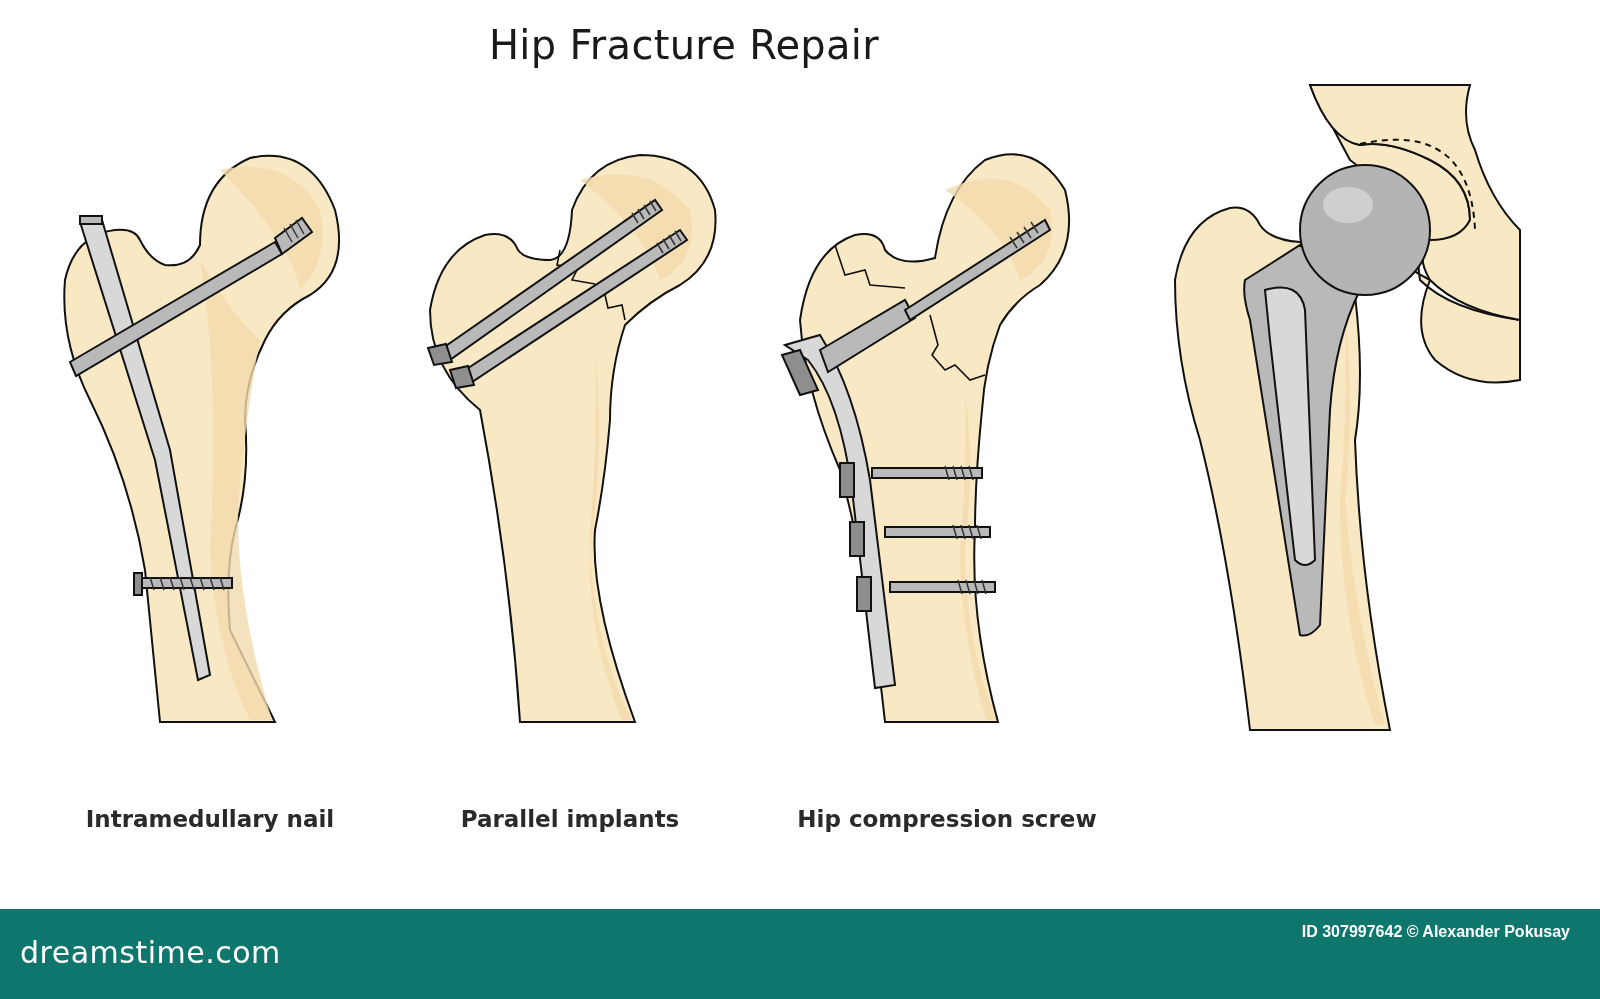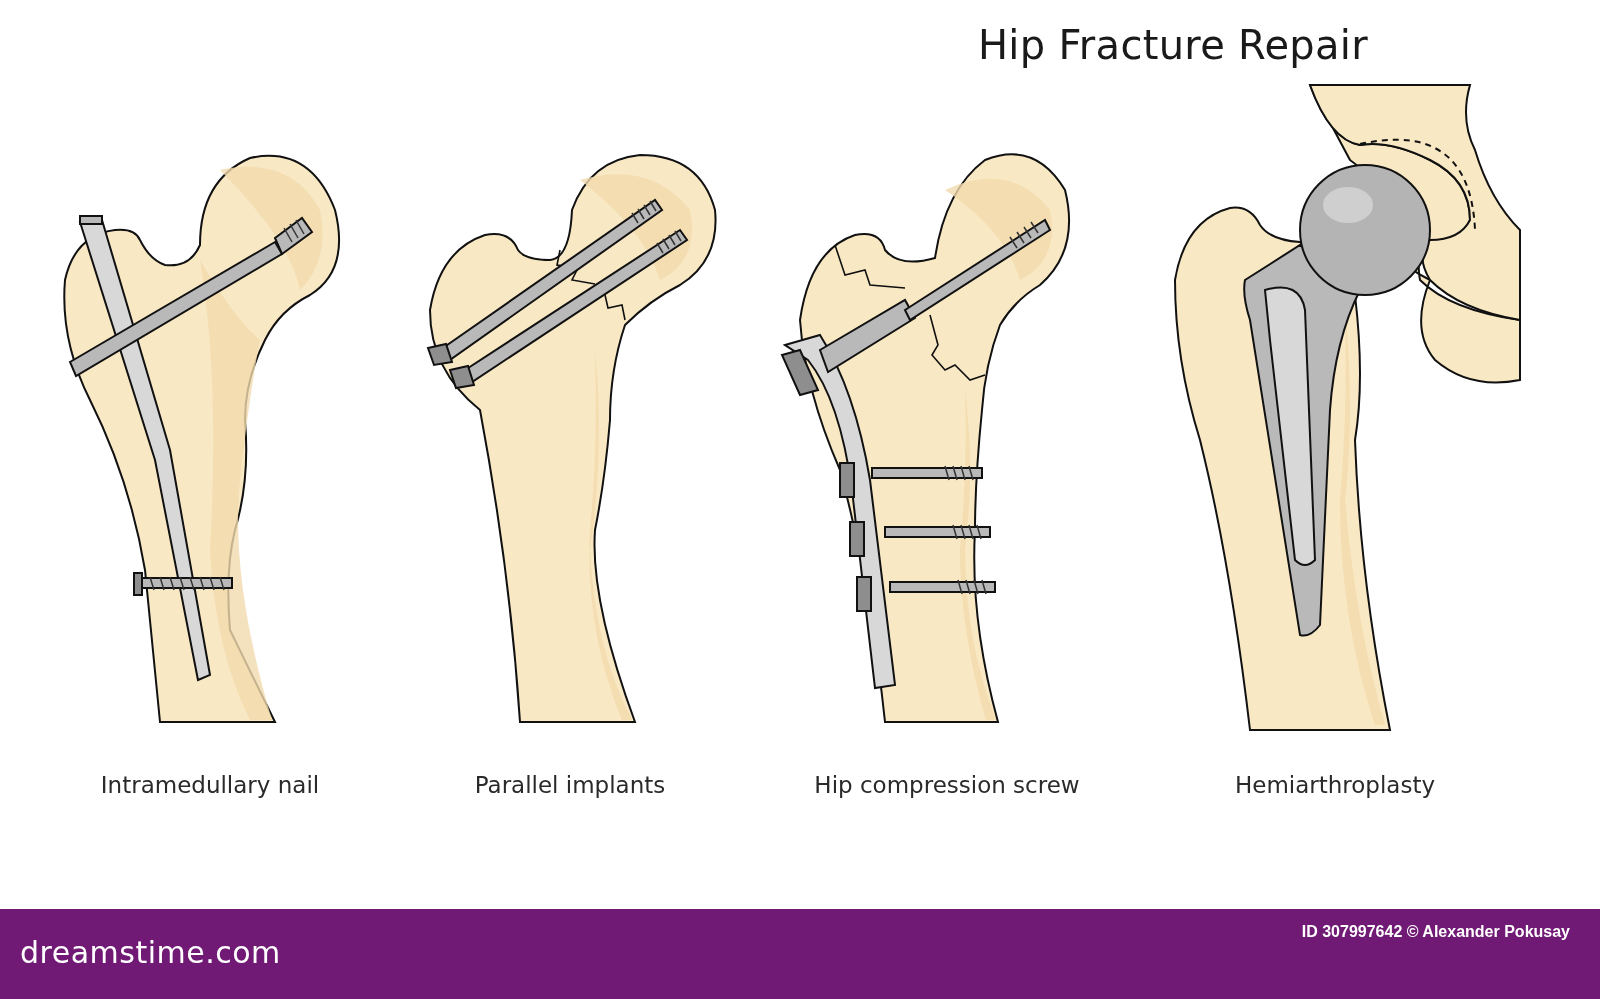--- a/index.html
+++ b/index.html
@@ -1,20 +1,20 @@
 <!DOCTYPE html>
 <html><head>
   <meta charset="utf-8">
   <style>
     html, body { margin:0; padding:0; }
     body { width:1600px; height:999px; background:#ffffff; position:relative; overflow:hidden; font-family:"DejaVu Sans", sans-serif; }
-    .title { position:absolute; top:22px; left:0; width:1368px; text-align:right; font-size:40px; color:#1a1a1a; font-weight:400; letter-spacing:0.3px; }
+    .title { position:absolute; top:22px; left:0; width:1368px; text-align:center; font-size:40px; color:#1a1a1a; font-weight:400; letter-spacing:0.3px; }
     .panel { position:absolute; }
-    .caption { position:absolute; text-align:center; font-size:23px; color:#2a2a2a; line-height:30px; font-weight:400; }
-    .footer { position:absolute; left:0; top:909px; width:1600px; height:90px; background:#701a75; }
+    .caption { position:absolute; text-align:center; font-size:23px; color:#2a2a2a; line-height:30px; font-weight:700;margin-top:34px; }
+    .footer { position:absolute; left:0; top:909px; width:1600px; height:90px; background:#0f766e; }
     .brand { position:absolute; left:20px; top:26px; color:#fff; font-size:30px; font-family:"DejaVu Sans", sans-serif; letter-spacing:0.5px; }
     .credit { position:absolute; right:30px; top:14px; color:#fff; font-size:16px; font-weight:bold; font-family:"Liberation Sans", sans-serif; }
     svg { overflow:visible; }
     .bone { fill:#f9e8c4; stroke:#111; stroke-width:2; }
     .shade { fill:#f1d9ad; stroke:none; opacity:.8; }
     .metal { fill:#b9b9b9; stroke:#111; stroke-width:2; }
     .metal-l { fill:#d8d8d8; stroke:#111; stroke-width:2; }
     .metal-d { fill:#8e8e8e; stroke:#111; stroke-width:2; }
     .crack { fill:none; stroke:#111; stroke-width:1.6; }
     .thread { stroke:#333; stroke-width:1.5; }
@@ -131,19 +131,18 @@
   <path class="metal-d" d="M172 162 L205 135 L250 170 L220 200 Z"></path>
 
   <circle cx="235" cy="150" r="65" fill="#b4b4b4" stroke="#111" stroke-width="2"></circle>
   <ellipse cx="218" cy="125" rx="25" ry="18" fill="#cfcfcf"></ellipse>
 </svg>
 
 <div class="caption" style="left:70px;top:770px;width:280px;">Intramedullary nail</div>
 <div class="caption" style="left:430px;top:770px;width:280px;">Parallel implants</div>
 <div class="caption" style="left:782px;top:770px;width:330px;">Hip compression screw</div>
 <div class="caption" style="left:1200px;top:770px;width:270px;">
-  <div>Hemiarthroplasty</div>
 </div>
 
 <div class="footer">
   <div class="brand">dreamstime.com</div>
   <div class="credit">ID 307997642 © Alexander Pokusay</div>
 </div>
 
 </body></html>

